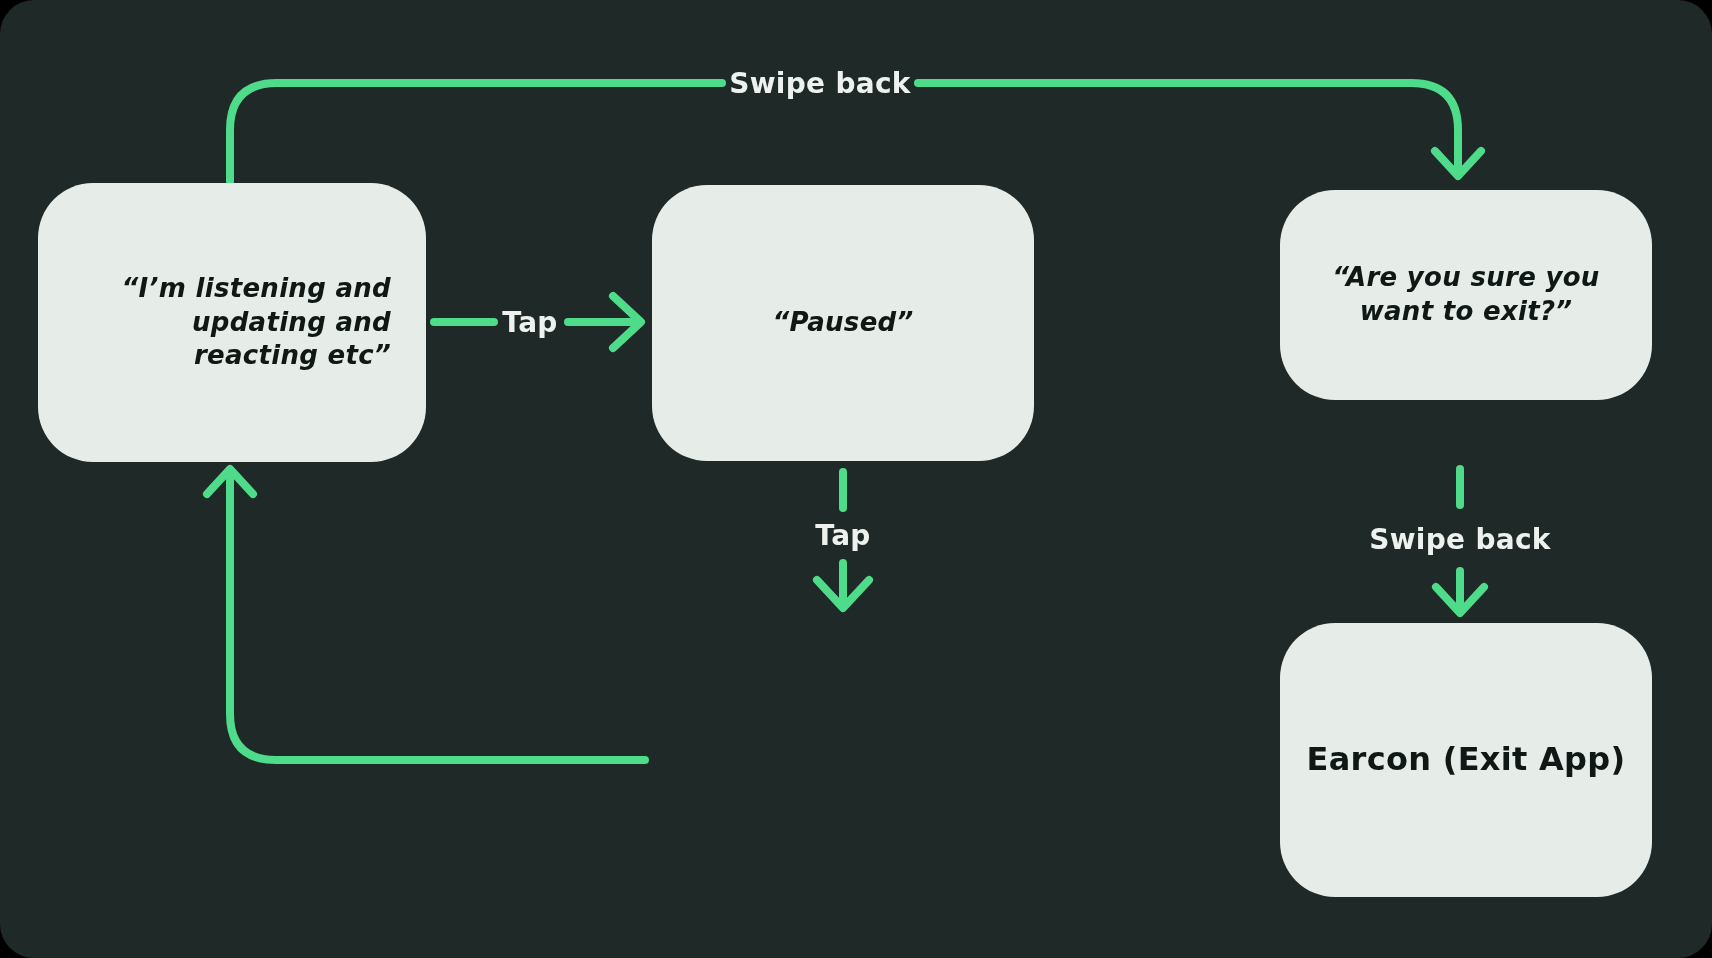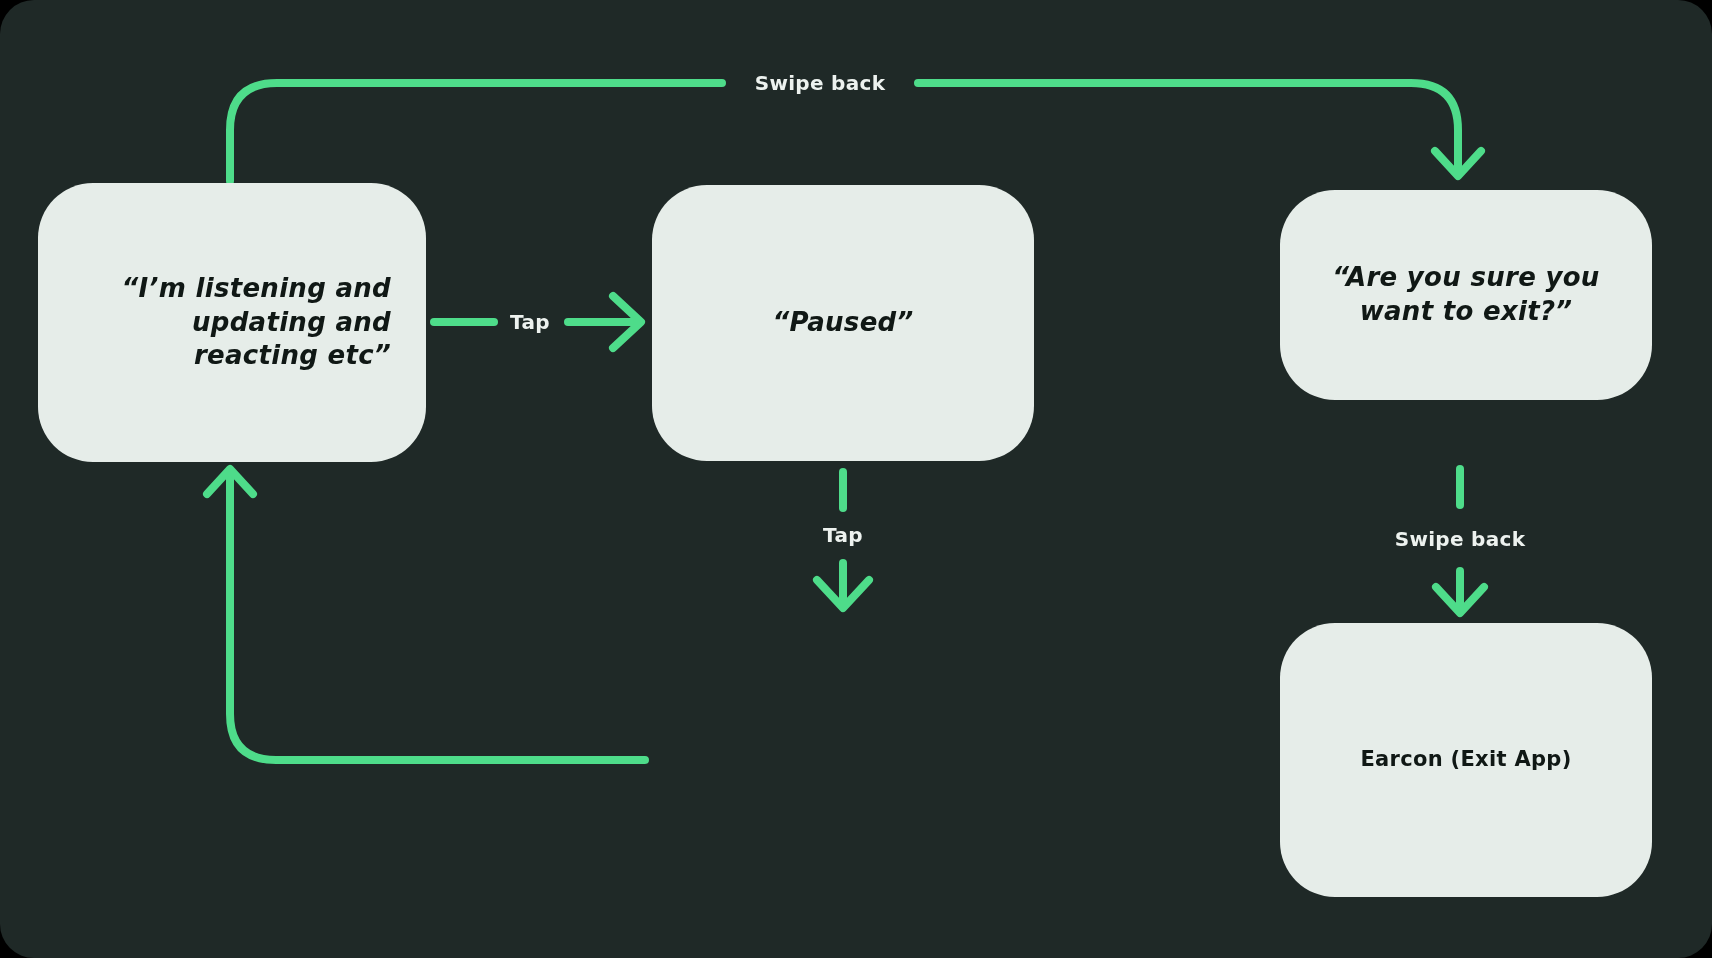--- a/index.html
+++ b/index.html
@@ -48,35 +48,35 @@
   }
   .node .node-text {
     font-size: 26px;
     font-weight: 700;
     font-style: italic;
     line-height: 1.3;
     letter-spacing: 0.3px;
   }
   .node.plain .node-text {
     font-style: normal;
-    font-size: 21px;
+    font-size: 32px;
   }
   .node-listening        { left: 38px;   top: 183px; width: 388px; height: 279px; }
   .node-listening  .node-text { width: 318px; text-align: right; }
   .node-paused           { left: 652px;  top: 185px; width: 382px; height: 276px; align-items: center; }
   .node-confirm-exit     { left: 1280px; top: 190px; width: 372px; height: 210px; }
   .node-confirm-exit .node-text { width: 268px; }
   .node-back-todo        { left: 650px;  top: 622px; width: 390px; height: 277px; }
   .node-back-todo  .node-text { width: 305px; }
   .node-earcon-exit      { left: 1280px; top: 623px; width: 372px; height: 274px; }
   .edge-label {
     position: absolute;
     transform: translate(-50%, -50%);
     color: var(--label-text-color);
-    font-size: 20px;
+    font-size: 28px;
     font-weight: 700;
     letter-spacing: 0.3px;
     white-space: nowrap;
     text-align: right;
   }
   .edge-label-swipe-top    { left: 820px;  top: 83px;  }
   .edge-label-tap-h        { left: 530px;  top: 322px; }
   .edge-label-tap-v        { left: 843px;  top: 535px; }
   .edge-label-swipe-right  { left: 1460px; top: 539px; }
 </style>

